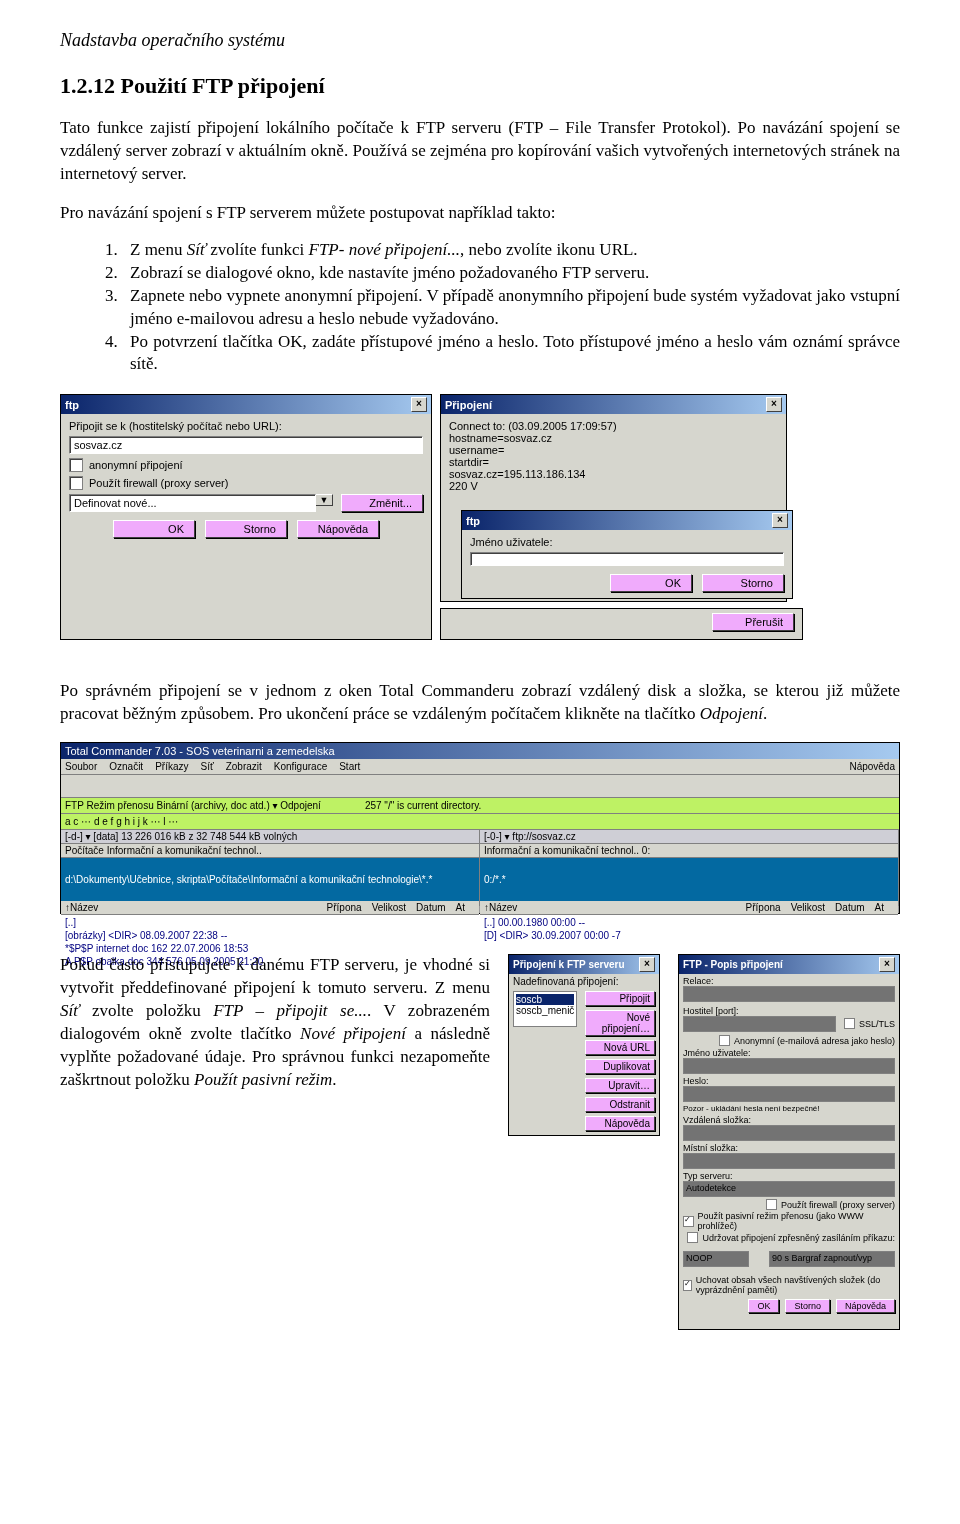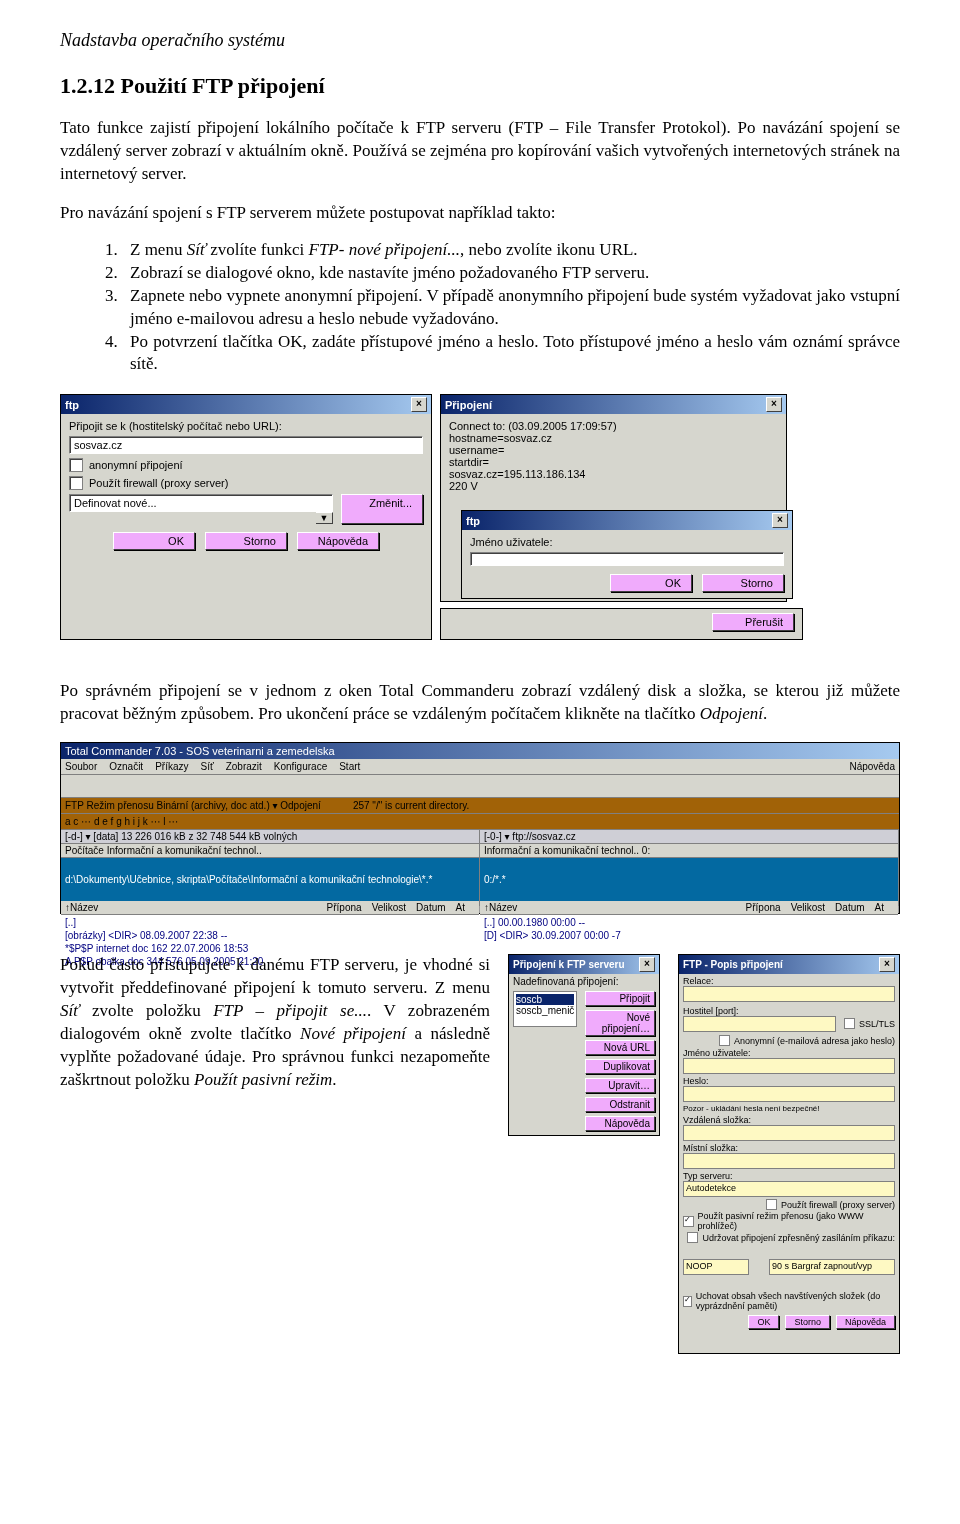--- a/index.html
+++ b/index.html
@@ -99,21 +99,21 @@
     border-right-color:#404040;
     border-bottom-color:#404040;
     box-shadow:1px 1px 0 #000;
     padding:2px 10px;
     font-size:11px;
     text-align:right;
     min-width:60px;
   }
   .btn-row { display:flex;gap:10px;justify-content:center;margin-top:8px; }
   .combo {
-    display:flex;align-items:flex-end;flex-direction:column;
+    display:flex;align-items:flex-start;
   }
   .combo .field { flex:1; }
   .combo .arrow {
     width:16px;background:#d6d6ce;
     border:1px solid #fff;border-left:0;
     border-right-color:#404040;border-bottom-color:#404040;
     display:flex;align-items:center;justify-content:center;
     font-size:9px;
   }
 
@@ -145,25 +145,25 @@
   }
   .mini-dlg .bcol { display:flex;flex-direction:column;gap:4px;padding:4px; }
   .mini-dlg .bcol .btn { min-width:auto;padding:1px 4px;font-size:10px; }
 
   .detail-dlg {
     width:220px;
     background:#d6d6ce;
     border:1px solid #000;
     font-family:Tahoma,Arial,sans-serif;
     font-size:9px;
-    padding-bottom:20px;
+    padding-bottom:12px;
   }
   .detail-dlg .lbl { display:block;margin:2px 4px 0; }
   .detail-dlg .fld {
-    background:#fef9c3;border:1px solid #808080;margin:0 4px 2px;padding:1px 2px;font-size:9px;height:12px;
+    background:#737373;border:1px solid #808080;margin:0 4px 2px;padding:1px 2px;font-size:9px;height:12px;
   }
   .detail-dlg .chkline { display:flex;align-items:center;gap:4px;margin:1px 4px;font-size:9px;justify-content:flex-end; }
   .detail-dlg .chkline .box{width:9px;height:9px;background:#fff;border:1px solid #808080;}
   .detail-dlg .chkline .box.checked::after{content:"✓";font-size:8px;line-height:8px;display:block;margin-top:-1px;}
   .detail-dlg .bot { display:flex;gap:6px;justify-content:flex-end;margin:4px; }
   .detail-dlg .bot .btn{min-width:auto;padding:1px 8px;font-size:9px;}
 
   .pagenum { font-size:17px;margin-top:24px; }
 
   
@@ -172,21 +172,21 @@
     background:#9a9a9a;
     border:1px solid #000;
     font-family:Tahoma,Arial,sans-serif;
     font-size:10px;
     color:#000;
     margin-top:12px;
   }
   .tc-title{background:linear-gradient(90deg,#0a246a,#a6caf0);color:#fff;padding:2px 4px;font-weight:normal;font-size:11px;}
   .tc-menu{background:#d6d6ce;padding:2px 4px;display:flex;gap:12px;border-bottom:1px solid #808080;}
   .tc-toolbar{background:#d6d6ce;padding:2px 4px;border-bottom:1px solid #808080;height:18px;}
-  .tc-row{background:#a16207;padding:2px 4px;border-bottom:1px solid #808080;display:flex;gap:12px;align-items:flex-start;}
+  .tc-row{background:#bef264;padding:2px 4px;border-bottom:1px solid #808080;display:flex;gap:24px;align-items:flex-start;}
   .tc-panels{display:flex;height:76px;}
   .tc-panel{flex:1;display:flex;flex-direction:column;border-right:1px solid #808080;}
   .tc-ph{background:#cfcfd6;padding:1px 4px;font-size:10px;border-bottom:1px solid #808080;}
   .tc-tabs{background:#d6d6ce;padding:1px 4px;border-bottom:1px solid #808080;}
   .tc-cols{background:#d6d6ce;padding:1px 4px;display:flex;font-size:10px;border-bottom:1px solid #808080;}
   .tc-cols span:nth-child(1){flex:1;}
   .tc-cols span{margin-right:10px;}
   .tc-list{background:#fff;flex:1;padding:1px 4px;color:#000080;font-size:10px;line-height:13px;}
   .tc-list .r{display:flex;}
   .tc-list .r span:first-child{flex:1;}
@@ -420,21 +420,21 @@
           <span>Použít firewall (proxy server)</span>
         </div>
       <div class="chkline">
           <div class="box checked"></div>
           <span>Použít pasivní režim přenosu (jako WWW prohlížeč)</span>
         </div>
       <div class="chkline">
           <div class="box"></div>
           <span>Udržovat připojení zpřesněný zasíláním příkazu:</span>
         </div>
-      <div style="display:flex;gap:20px;margin:16px 4px;">
+      <div style="display:flex;gap:20px;margin:8px 4px;">
         <div class="fld" style="flex:1;margin:0;">NOOP</div>
         <div class="fld" style="flex:2;margin:0;">90 s  Bargraf zapnout/vyp</div>
       </div>
       <div class="chkline">
           <div class="box checked"></div>
           <span>Uchovat obsah všech navštívených složek (do vyprázdnění paměti)</span>
         </div>
       <div class="bot">
         <div class="btn">OK</div>
         <div class="btn">Storno</div>

